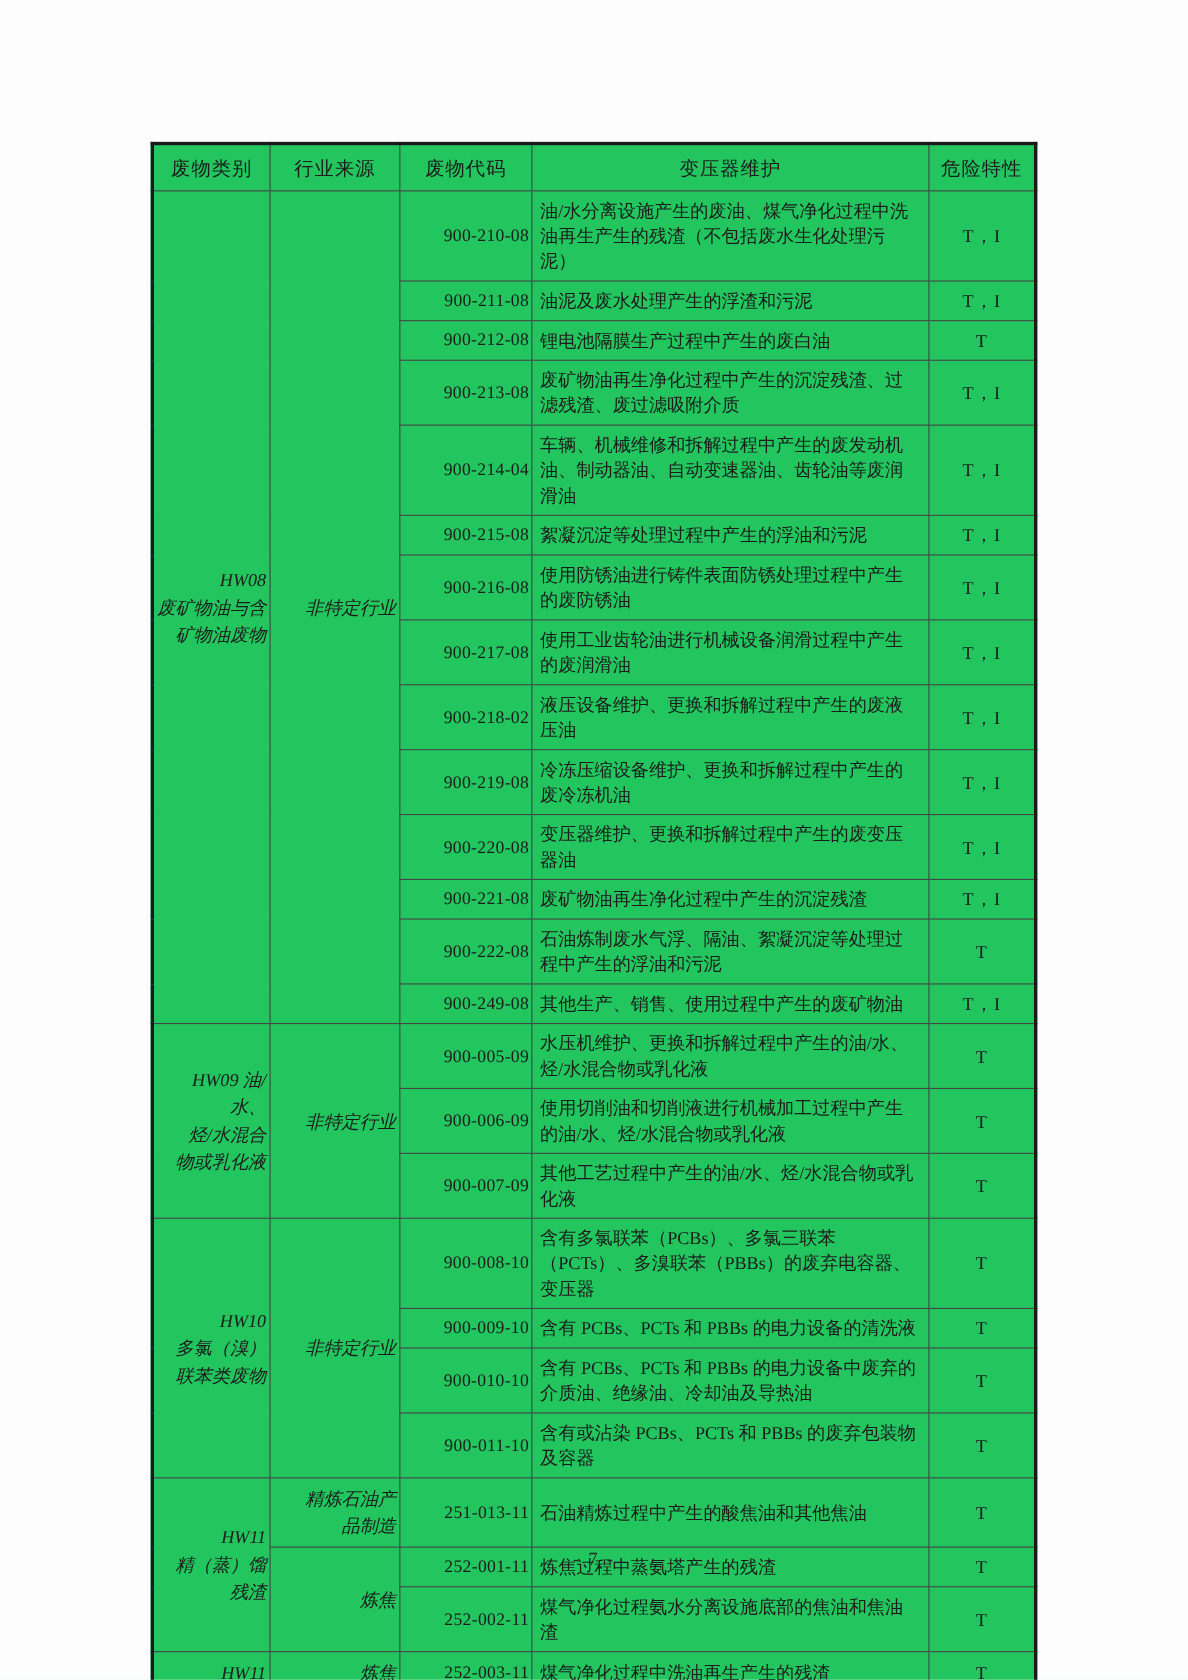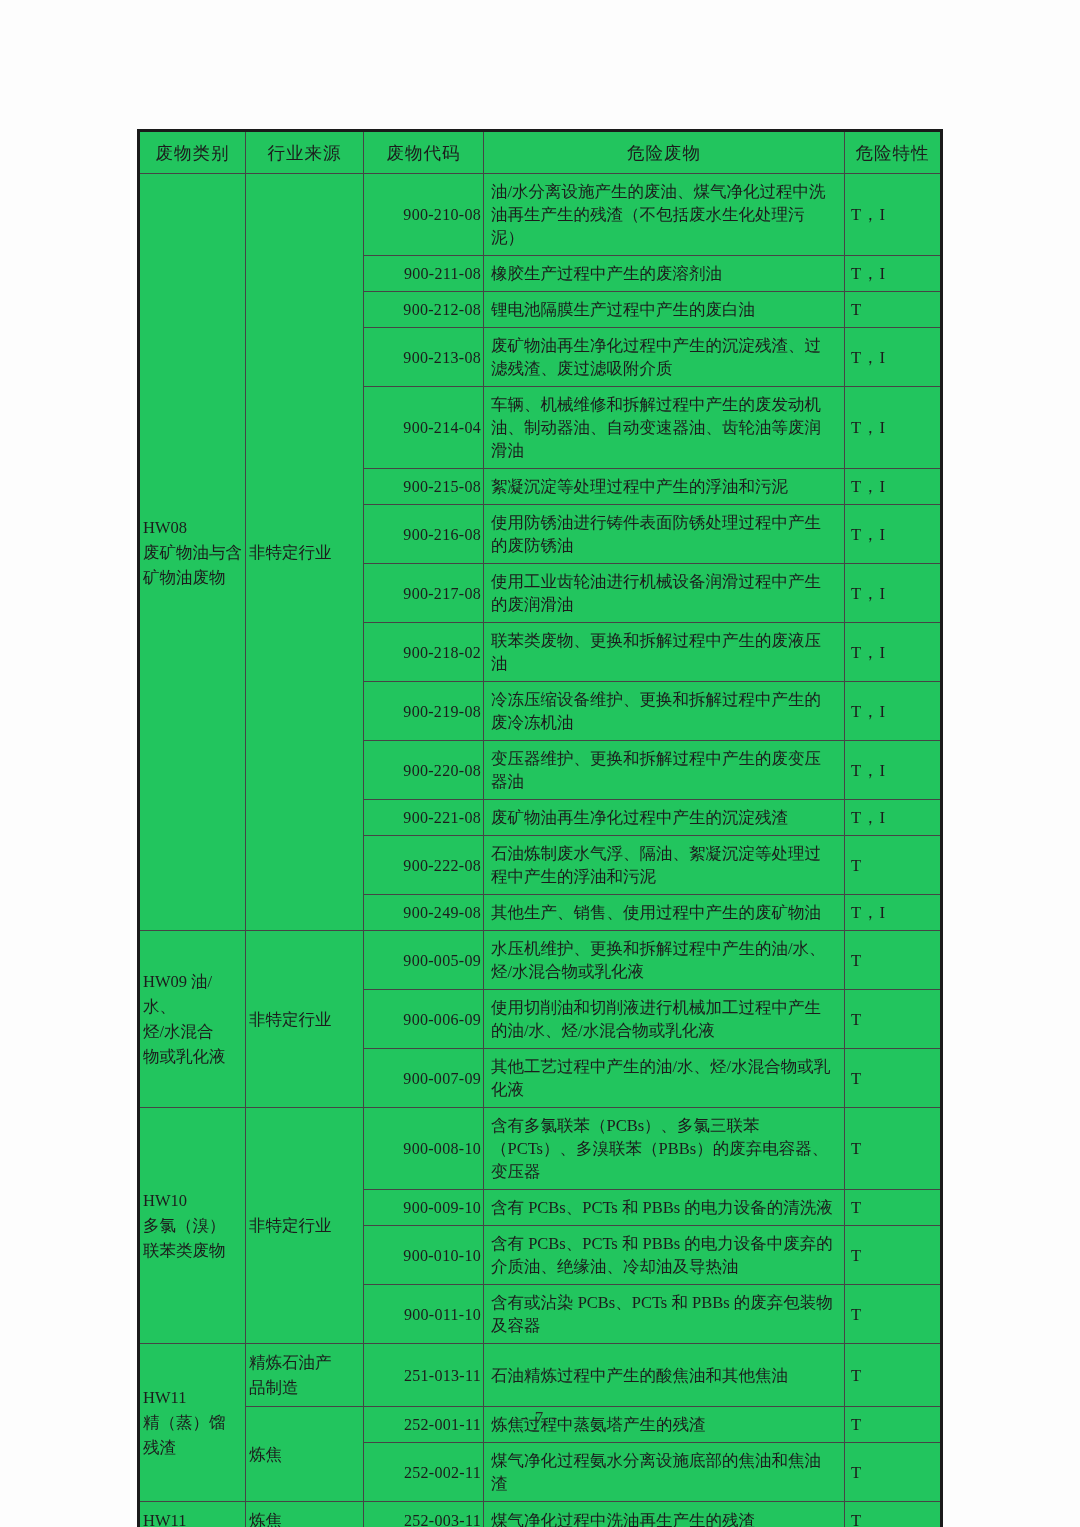--- a/index.html
+++ b/index.html
@@ -38,26 +38,27 @@
     padding: 6px 6px;
   }
   td.cell-code {
     text-align: right;
     font-size: 16px;
     white-space: nowrap;
     padding: 6px 2px;
     letter-spacing: 0.3px;
   }
   td.cell-waste { text-align: left; padding: 6px 9px 6px 7px; }
-  td.cell-trait { letter-spacing: 1px; }
+  td.cell-trait { text-align: center; letter-spacing: 1px; }
   td.cell-cat, td.cell-src {
-    text-align: left;
+    text-align: right;
     white-space: pre-line;
     padding: 6px 3px;
     line-height: 25px;
+    font-style: italic;
   }
   .page-footer {
     position: absolute;
     top: 1408px; left: 0;
     width: 1080px;
     text-align: center;
     font-size: 17px;
     color: #2a2a2a;
     letter-spacing: 2px;
   }
@@ -73,37 +74,37 @@
       <col style="width:118px">
       <col style="width:120px">
       <col style="width:361px">
       <col style="width:97px">
     </colgroup>
     <thead>
       <tr>
         <th>废物类别</th>
         <th>行业来源</th>
         <th>废物代码</th>
-        <th>危险废物</th>
+        <th>变压器维护</th>
         <th>危险特性</th>
       </tr>
     </thead>
     <tbody>
         <tr>
           <td class="cell-cat" rowspan="14">HW08
 废矿物油与含
 矿物油废物</td>
           <td class="cell-src" rowspan="14">非特定行业</td>
           <td class="cell-code">900-210-08</td>
           <td class="cell-waste">油/水分离设施产生的废油、煤气净化过程中洗油再生产生的残渣（不包括废水生化处理污泥）</td>
           <td class="cell-trait">T，I</td>
         </tr>
         <tr>
           <td class="cell-code">900-211-08</td>
-          <td class="cell-waste">橡胶生产过程中产生的废溶剂油</td>
+          <td class="cell-waste">油泥及废水处理产生的浮渣和污泥</td>
           <td class="cell-trait">T，I</td>
         </tr>
         <tr>
           <td class="cell-code">900-212-08</td>
           <td class="cell-waste">锂电池隔膜生产过程中产生的废白油</td>
           <td class="cell-trait">T</td>
         </tr>
         <tr>
           <td class="cell-code">900-213-08</td>
           <td class="cell-waste">废矿物油再生净化过程中产生的沉淀残渣、过滤残渣、废过滤吸附介质</td>
@@ -124,21 +125,21 @@
           <td class="cell-waste">使用防锈油进行铸件表面防锈处理过程中产生的废防锈油</td>
           <td class="cell-trait">T，I</td>
         </tr>
         <tr>
           <td class="cell-code">900-217-08</td>
           <td class="cell-waste">使用工业齿轮油进行机械设备润滑过程中产生的废润滑油</td>
           <td class="cell-trait">T，I</td>
         </tr>
         <tr>
           <td class="cell-code">900-218-02</td>
-          <td class="cell-waste">联苯类废物、更换和拆解过程中产生的废液压油</td>
+          <td class="cell-waste">液压设备维护、更换和拆解过程中产生的废液压油</td>
           <td class="cell-trait">T，I</td>
         </tr>
         <tr>
           <td class="cell-code">900-219-08</td>
           <td class="cell-waste">冷冻压缩设备维护、更换和拆解过程中产生的废冷冻机油</td>
           <td class="cell-trait">T，I</td>
         </tr>
         <tr>
           <td class="cell-code">900-220-08</td>
           <td class="cell-waste">变压器维护、更换和拆解过程中产生的废变压器油</td>

